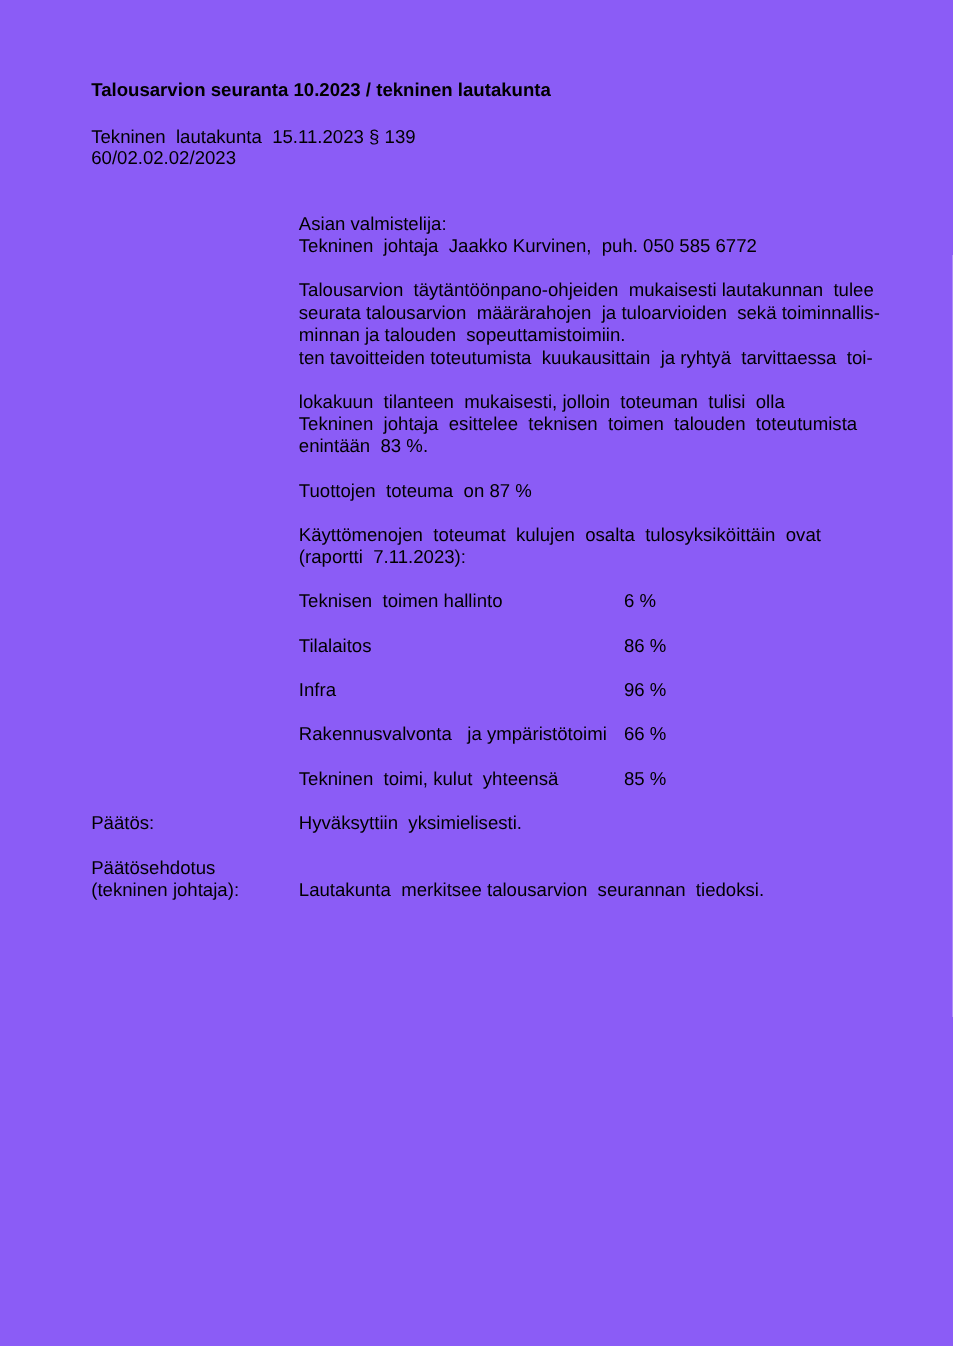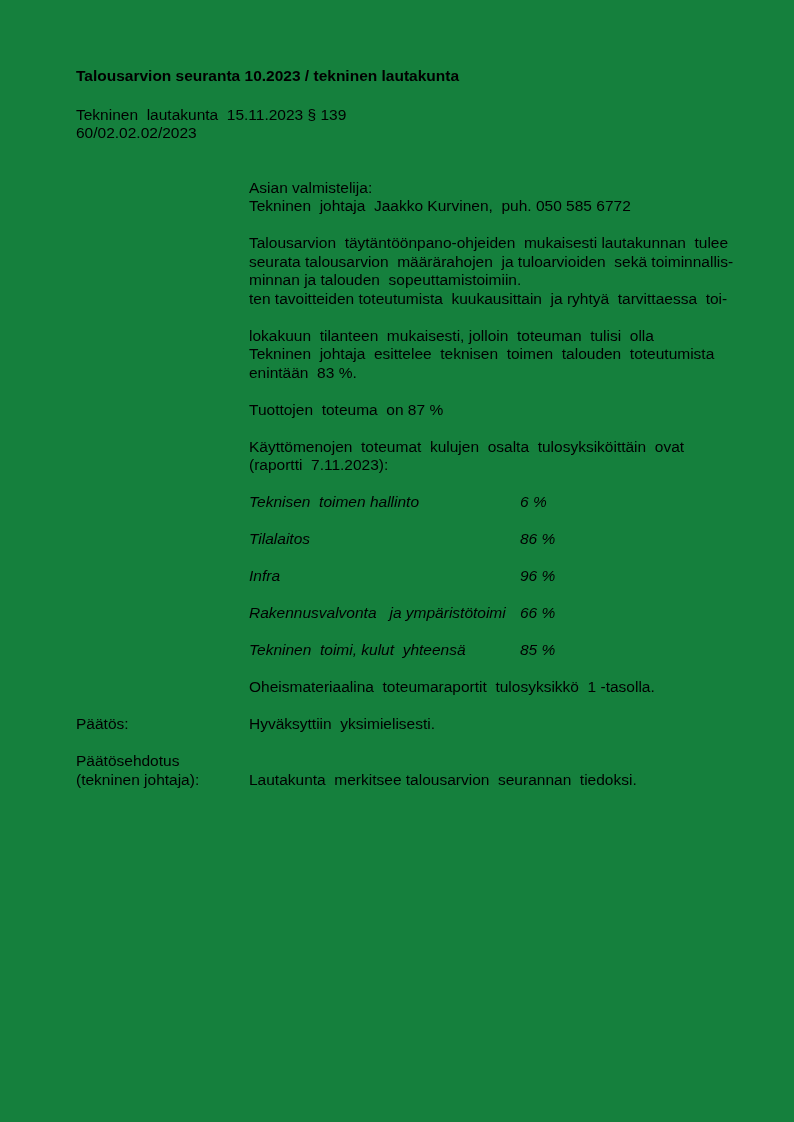--- a/index.html
+++ b/index.html
@@ -2,39 +2,39 @@
 <html lang="fi"><head>
 <meta charset="utf-8">
 <style>
   html, body { margin: 0; padding: 0; }
   body { background: #ffffff; }
   .page {
     position: relative;
     width: 794px;
     height: 1122px;
     box-sizing: border-box;
-    background: #15803d;
+    background: #8b5cf6;
     color: #000000;
     font-family: "Liberation Sans", "DejaVu Sans", sans-serif;
     font-size: 15.5px;
     line-height: 18.5px;
     padding-top: 67px;
     overflow: hidden;
   }
   .title {
     margin: 0 0 0 76px;
     font-size: 15.5px;
     font-weight: bold;
     white-space: pre;
   }
   .meta { margin: 20px 0 0 76px; }
   .line { white-space: pre; min-height: 18.5px; }
   .content { margin: 36px 0 0 249px; width: 481px; }
   .para { margin: 0 0 18.5px 0; }
-  .trow { display: flex; margin: 0 0 18.5px 0; font-style: italic; }
+  .trow { display: flex; margin: 0 0 18.5px 0; }
   .tlabel { flex: 0 0 271px; white-space: pre; }
   .tval { white-space: pre; }
   .drow { display: flex; margin: 0 0 18.5px 76px; width: 654px; }
   .dlabel { flex: 0 0 173px; }
   .dbody { white-space: pre; }
   .offset-one-line { padding-top: 18.5px; }
 </style>
 </head>
 <body>
 
@@ -90,23 +90,20 @@
     </div>
     <div class="trow">
       <span class="tlabel">Rakennusvalvonta   ja ympäristötoimi</span>
       <span class="tval">66 %</span>
     </div>
     <div class="trow">
       <span class="tlabel">Tekninen  toimi, kulut  yhteensä</span>
       <span class="tval">85 %</span>
     </div>
 
-    <div class="para">
-      <div class="line">Oheismateriaalina  toteumaraportit  tulosyksikkö  1 -tasolla.</div>
-    </div>
 
   </div>
 
   <div class="drow">
     <div class="dlabel">
       <div class="line">Päätös:</div>
     </div>
     <div class="dbody">Hyväksyttiin  yksimielisesti.</div>
   </div>
 

